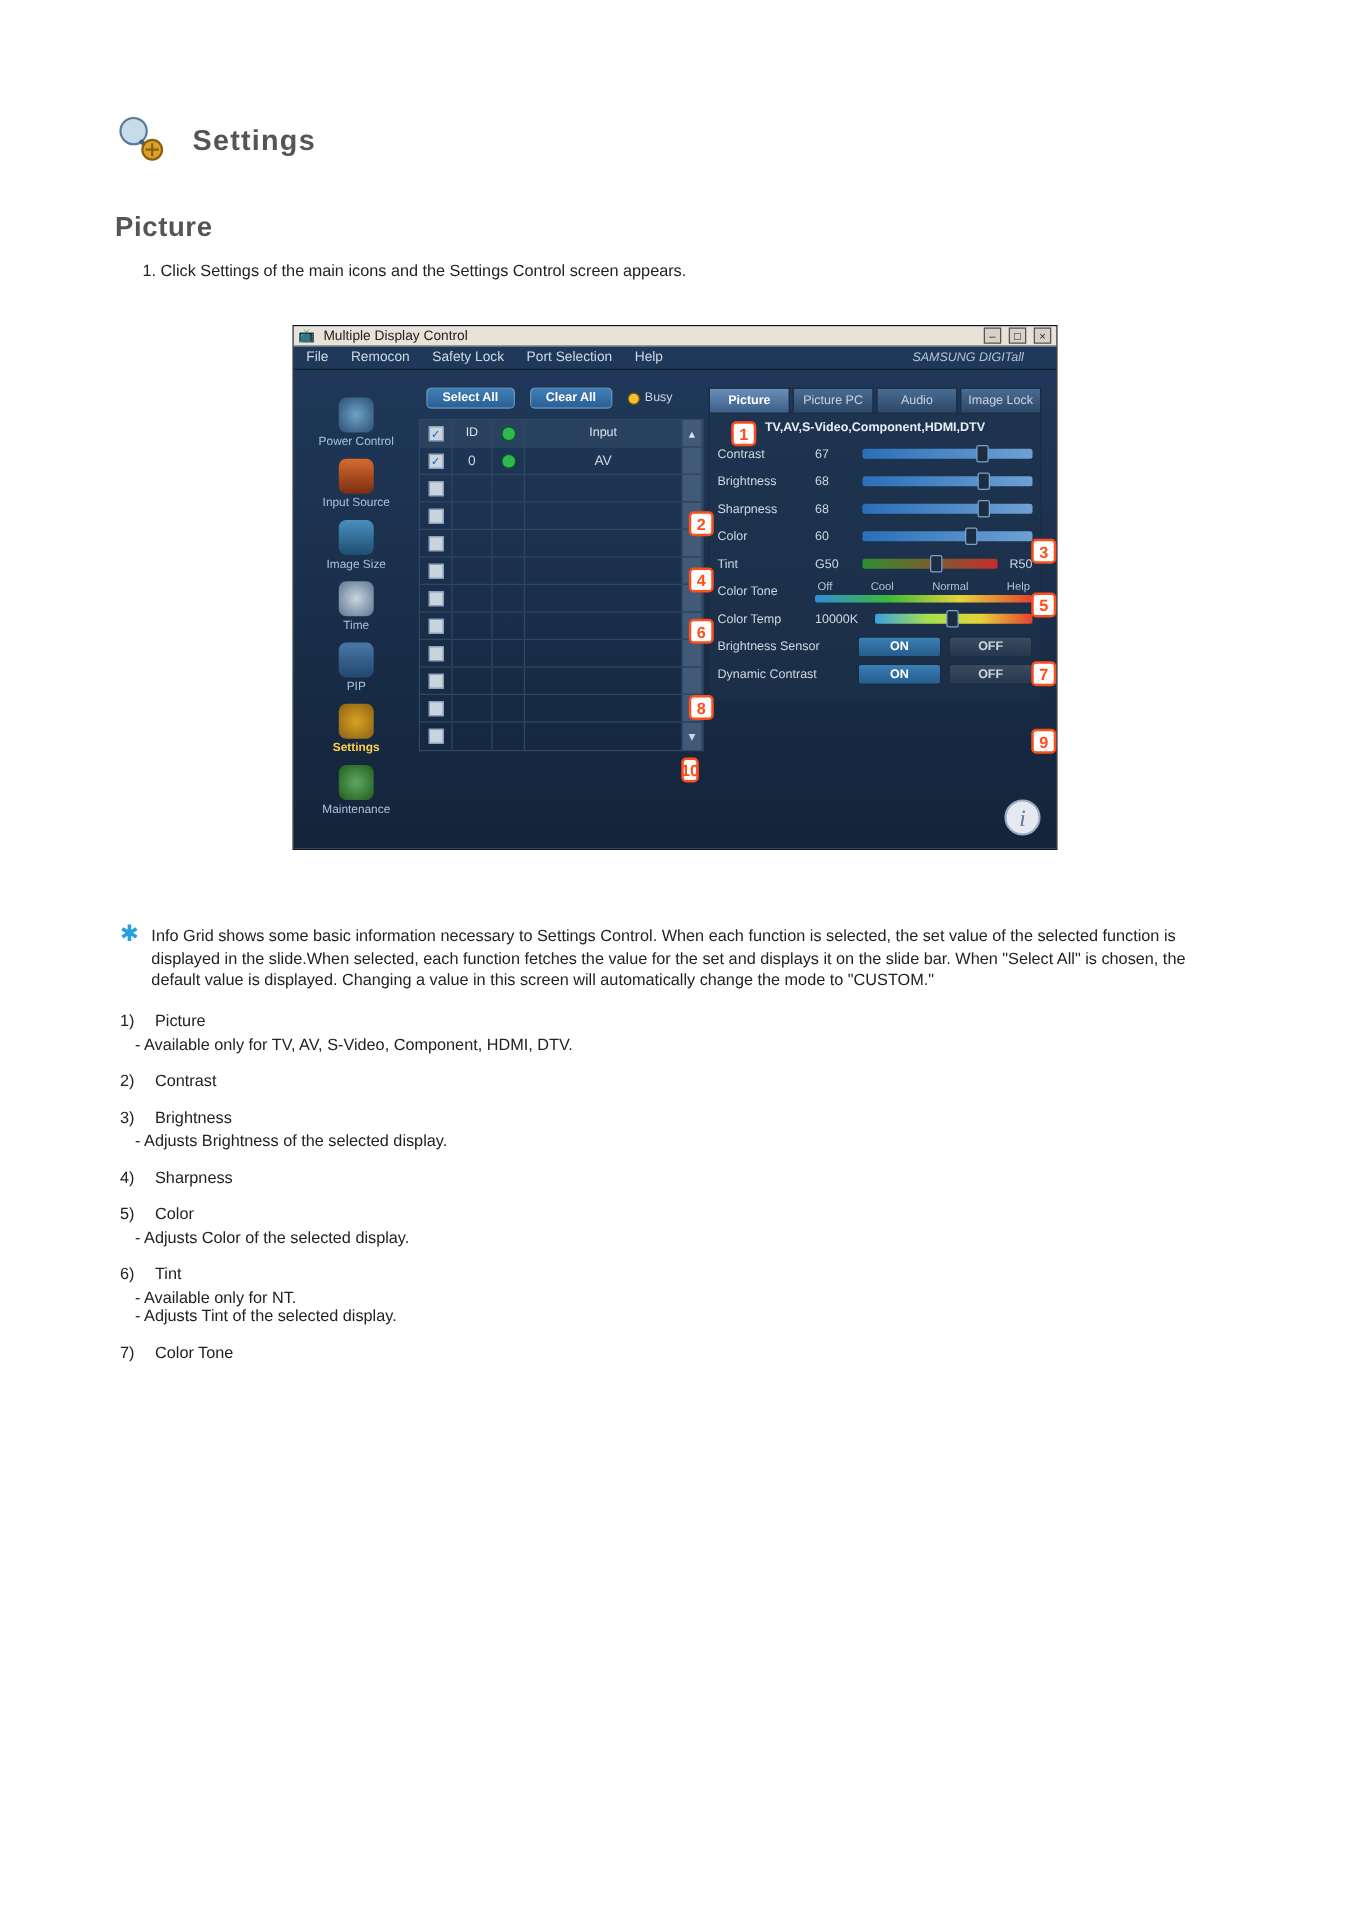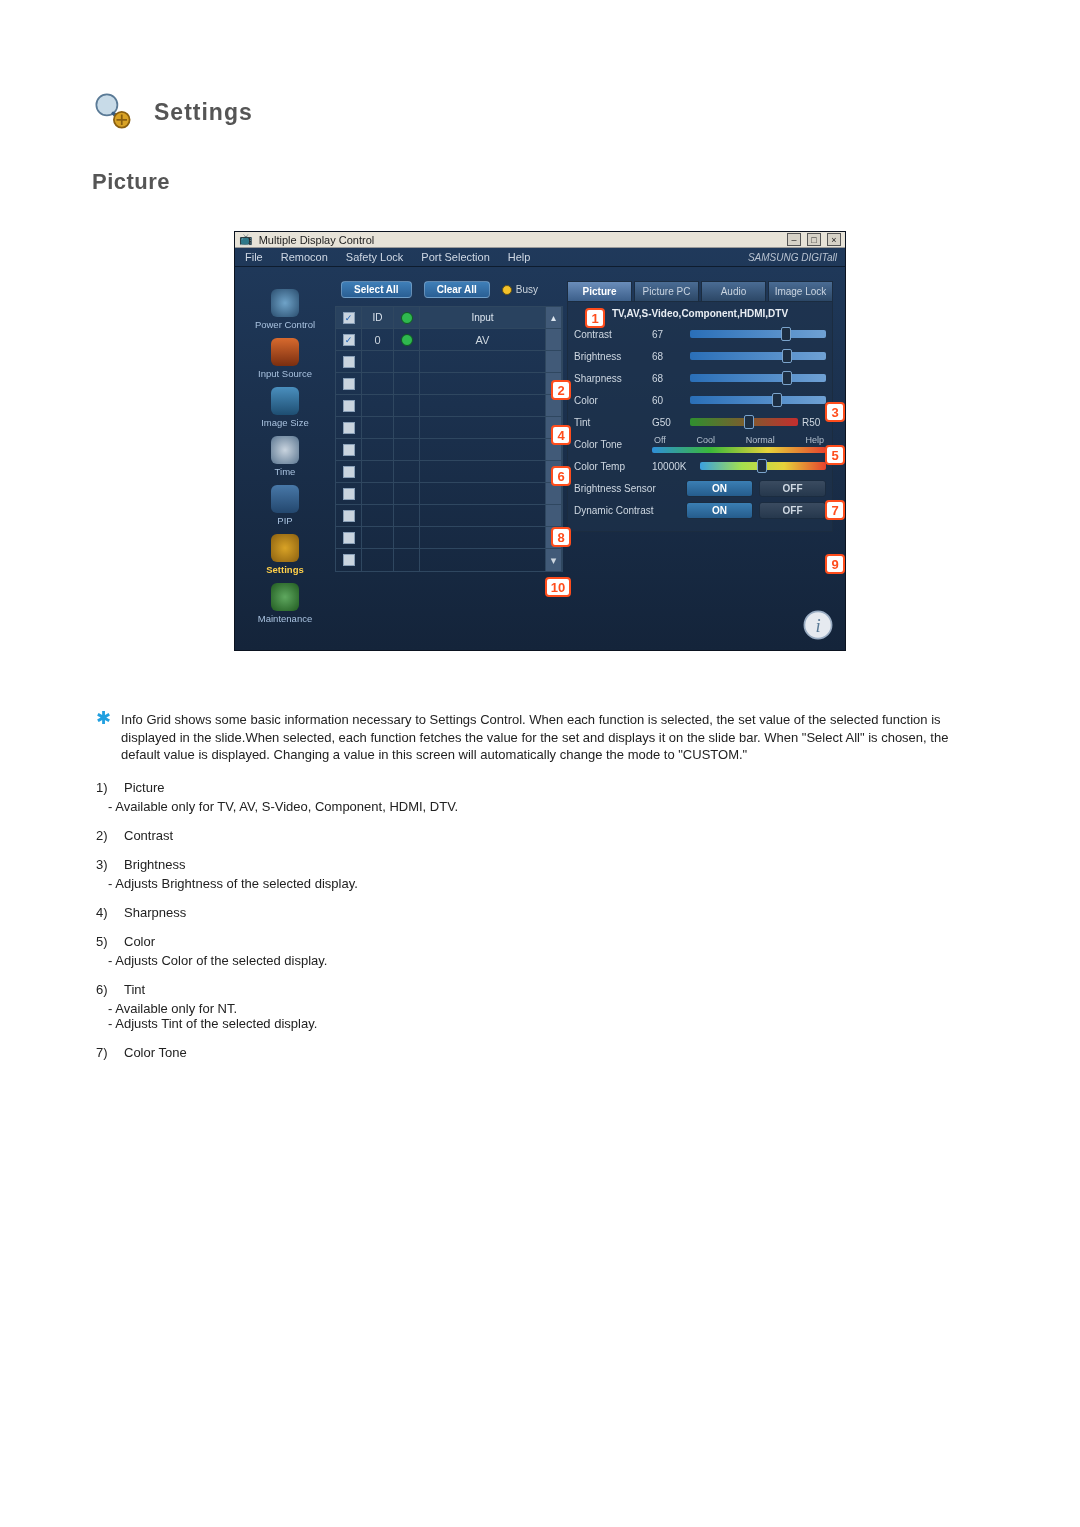--- a/index.html
+++ b/index.html
@@ -9,21 +9,21 @@
   .hdr-icon svg { width: 42px; height: 42px; }
   .hdr-title { font-size: 23px; letter-spacing: 1px; color: #555; }
   .section-title { font-size: 22px; color: #555; margin-bottom: 14px; letter-spacing: 0.5px; }
   .step { margin: 0 0 28px 22px; font-size: 13px; }
   .screenshot-wrap { display: flex; justify-content: center; margin: 36px 0 60px 0; }
   .screenshot { width: 612px; background: linear-gradient(#203a5c,#14243a); border: 1px solid #0b1320; font-size: 11px; color: #cdd6df; position: relative; }
   .titlebar { background: #e7e3d8; color: #222; display: flex; align-items: center; gap: 6px; padding: 1px 4px; font-size: 11px; border-bottom: 1px solid #9a9a9a; }
   .titlebar .spacer { flex: 1; }
   .titlebar .winbtn { width: 14px; height: 13px; border: 1px solid #555; display: inline-flex; align-items: center; justify-content: center; font-size: 9px; background: #d6d2c7; }
   .menubar { display: flex; gap: 18px; padding: 3px 10px; color: #cfd8e4; font-size: 11px; border-bottom: 1px solid #0e1c2e; }
-  .brand { position: absolute; right: 8px; top: 20px; font-size: 10px; color: #b8c2d0; font-style: italic; }
+  .brand { position: absolute; right: 26px; top: 20px; font-size: 10px; color: #b8c2d0; font-style: italic; }
   .body { display: flex; padding: 14px 12px 22px 0; gap: 0; position: relative; }
   .sidebar { width: 100px; display: flex; flex-direction: column; align-items: center; gap: 2px; padding-top: 6px; }
   .side-item { width: 84px; display: flex; flex-direction: column; align-items: center; gap: 2px; padding: 2px 0 4px 0; }
   .side-item .icon { width: 28px; height: 28px; border-radius: 6px; display: flex; align-items: center; justify-content: center; }
   .side-item .lbl { font-size: 9.5px; color: #a9c2df; text-align: center; }
   .side-item.active .lbl { color: #ffd04a; font-weight: bold; }
   .mid { flex: 1; display: flex; flex-direction: column; }
   .mid-top { display: flex; align-items: center; gap: 12px; padding: 0 0 4px 6px; }
   .pillbtn { padding: 2px 12px; border-radius: 4px; font-size: 10px; font-weight: bold; color: #fff; border: 1px solid rgba(255,255,255,0.25); }
   .pillbtn.sel { background: linear-gradient(#3f7fb8,#2a5f94); }
@@ -91,20 +91,21 @@
           <circle cx="17" cy="17" r="12" fill="#c8dbe8" stroke="#5a7a96" stroke-width="2"></circle>
           <rect x="24" y="24" width="18" height="4" rx="2" fill="#3a5f85" transform="rotate(40 24 24)"></rect>
           <circle cx="34" cy="34" r="9" fill="#d9a326" stroke="#8a5f10" stroke-width="2"></circle>
           <path d="M34 28 v12 M28 34 h12" stroke="#8a5f10" stroke-width="2"></path>
         </svg>
   </span>
   <h1 class="hdr-title">Settings</h1>
 </div>
 
 <h2 class="section-title">Picture</h2>
+<p class="step">1.  Click Settings of the main icons and the Settings Control screen appears.</p>
 
 <div class="screenshot-wrap">
   <div class="screenshot">
 
     <div class="titlebar">
       <span>📺</span>
       <span>Multiple Display Control</span>
       <span class="spacer"></span>
       <span class="winbtn">–</span>
       <span class="winbtn">□</span>
@@ -317,21 +318,21 @@
             <div class="slider">
                   <div class="knob" style="left:60%"></div>
                 </div>
           </div>
           <div class="row">
             <span class="rlabel">Tint</span>
             <span class="rval">G50</span>
             <div class="slider red">
                   <div class="knob" style="left:50%"></div>
                 </div>
-            <span style="font-size:10px;width:24px;">R50</span>
+            <span style="font-size:10px;width:24px;text-align:right">R50</span>
           </div>
 
           <div class="tone-row">
             <span class="rlabel">Color Tone</span>
             <div style="flex:1">
               <div class="tone-opts">
                 <span class="tone-opt">Off</span>
                 <span class="tone-opt">Cool</span>
                 <span class="tone-opt">Normal</span>
                 <span class="tone-opt">Help</span>
@@ -375,21 +376,21 @@
 
     <div class="callout" style="left:350px;top:76px">1</div>
     <div class="callout" style="left:316px;top:148px">2</div>
     <div class="callout" style="left:590px;top:170px">3</div>
     <div class="callout" style="left:316px;top:193px">4</div>
     <div class="callout" style="left:590px;top:213px">5</div>
     <div class="callout" style="left:316px;top:234px">6</div>
     <div class="callout" style="left:590px;top:268px">7</div>
     <div class="callout" style="left:316px;top:295px">8</div>
     <div class="callout" style="left:590px;top:322px">9</div>
-    <div class="callout" style="left:310px;top:345px;width:26px">10</div>
+    <div class="callout" style="left:310px;top:345px;width:14px">10</div>
   </div>
 </div>
 
 <div class="star-note">
   <span class="star">✱</span>
   <p>Info Grid shows some basic information necessary to Settings Control.
 When each function is selected, the set value of the selected function is displayed in the slide.When selected, each function fetches the value for the set and displays it on the slide bar. When "Select All" is chosen, the default value is displayed. Changing a value in this screen will automatically change the mode to "CUSTOM."</p>
 </div>
 
 <ol class="numlist" id="numlist">

